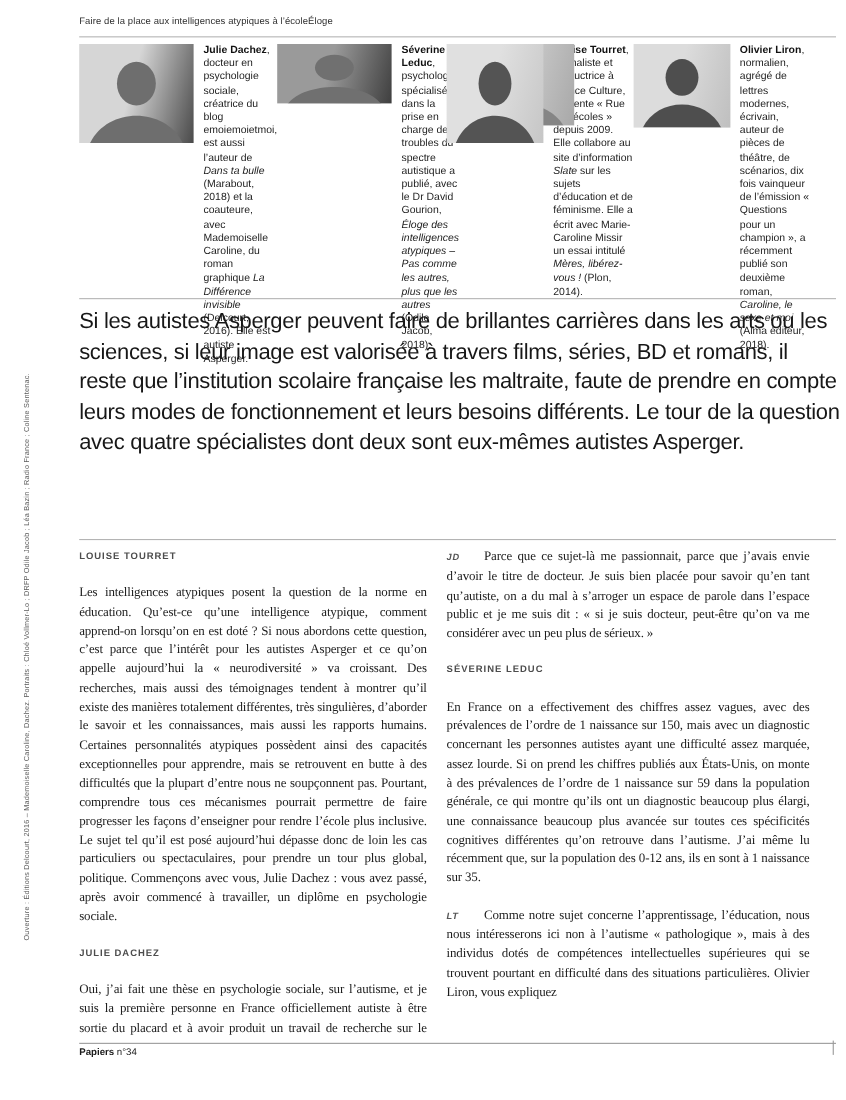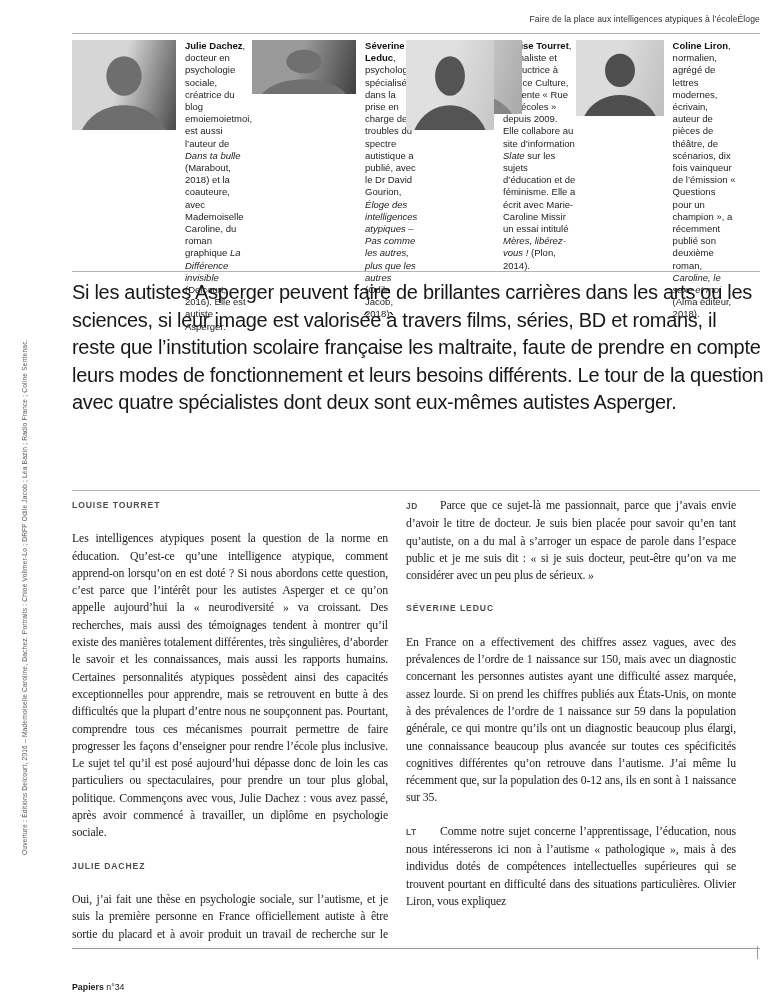--- a/index.html
+++ b/index.html
@@ -2,21 +2,21 @@
 <html lang="fr"><head>
 <meta charset="utf-8">
 <style>
   html,body{margin:0;padding:0;}
   body{
     width:769px;height:1000px;position:relative;background:#ffffff;
     font-family:"Liberation Sans",sans-serif;color:#1f1f1f;overflow:hidden;
   }
   
   .header{position:absolute;top:14px;left:72px;width:688px;display:flex;
-    justify-content:flex-end;font-size:8.6px;color:#2e2e2e;letter-spacing:.1px;}
+    justify-content:flex-start;font-size:8.6px;color:#2e2e2e;letter-spacing:.1px;}
   .rule{position:absolute;left:72px;width:688px;height:1px;background:#b4b4b4;}
   .rule-top{top:33px;}
   .rule-bios{top:271px;}
   .rule-cols{top:490px;}
   .rule-bottom{top:948px;background:#9a9a9a;}
   .tick{position:absolute;left:757px;top:946px;width:1px;height:13px;background:#9a9a9a;}
   
   .bios{position:absolute;top:40px;left:72px;width:664px;height:232px;
     display:flex;justify-content:space-between;}
   .bio-col{display:flex;flex-direction:row;}
@@ -37,23 +37,23 @@
   .col{font-family:"Liberation Serif",serif;font-size:11.8px;line-height:17.3px;
     letter-spacing:-.15px;color:#1c1c1c;text-align:justify;}
   .col-left{width:316px;}
   .col-right{width:330px;}
   .block{margin:0;}
   .block + .block{margin-top:16px;}
   .speaker{font-family:"Liberation Sans",sans-serif;font-size:8.6px;font-weight:bold;
     letter-spacing:.9px;color:#4d4d4d;text-align:left;}
   .speaker + .block{margin-top:16px;}
   .tag{display:inline-block;width:34px;font-family:"Liberation Sans",sans-serif;
-    font-size:8.4px;font-weight:bold;letter-spacing:.6px;color:#555;}
+    font-size:8.4px;font-weight:bold;letter-spacing:.6px;color:#555;font-style:italic;}
   
-  .footer{position:absolute;top:982px;left:72px;font-size:8.8px;color:#1c1c1c;}
+  .footer{position:absolute;top:951px;left:72px;font-size:8.8px;color:#1c1c1c;}
   .footer .brand{font-weight:bold;}
   
   .credit{position:absolute;left:21px;top:240px;height:615px;
     writing-mode:vertical-rl;transform:rotate(180deg);
     font-size:6.6px;letter-spacing:.2px;color:#5a5a5a;white-space:nowrap;}
 </style>
 </head>
 <body>
 
 <div class="header">
@@ -101,21 +101,21 @@
         </div>
         <div class="bio-text"><b>Louise Tourret</b>, journaliste et productrice à France Culture, présente « Rue des écoles » depuis 2009. Elle collabore au site d’information <i>Slate</i> sur les sujets d’éducation et de féminisme. Elle a écrit avec Marie-Caroline Missir un essai intitulé <i>Mères, libérez-vous !</i> (Plon, 2014).</div>
       </div>
       <div class="bio-row">
         <div class="photo" style="width: 88px; height: 76px; background: linear-gradient(105deg, rgb(220, 220, 220) 45%, rgb(191, 191, 191));">
           <svg viewBox="0 0 100 100" preserveAspectRatio="none">
             <ellipse cx="50" cy="40" rx="17" ry="22" fill="#4e4e4e"></ellipse>
             <path d="M8 104 C 22 62, 78 62, 92 104 Z" fill="#4e4e4e"></path>
           </svg>
         </div>
-        <div class="bio-text"><b>Coline Liron</b>, normalien, agrégé de lettres modernes, écrivain, auteur de pièces de théâtre, de scénarios, dix fois vainqueur de l’émission « Questions pour un champion », a récemment publié son deuxième roman, <i>Caroline, le sexe et moi</i> (Alma éditeur, 2018).</div>
+        <div class="bio-text"><b>Olivier Liron</b>, normalien, agrégé de lettres modernes, écrivain, auteur de pièces de théâtre, de scénarios, dix fois vainqueur de l’émission « Questions pour un champion », a récemment publié son deuxième roman, <i>Caroline, le sexe et moi</i> (Alma éditeur, 2018).</div>
       </div>
     </div>
 </div>
 <div class="rule rule-bios"></div>
 
 <div class="standfirst">Si les autistes Asperger peuvent faire de brillantes carrières dans les arts ou les sciences, si leur image est valorisée à travers films, séries, BD et romans, il reste que l’institution scolaire française les maltraite, faute de prendre en compte leurs modes de fonctionnement et leurs besoins différents. Le tour de la question avec quatre spécialistes dont deux sont eux-mêmes autistes Asperger.</div>
 <div class="rule rule-cols"></div>
 
 <div class="columns">
   <div class="col col-left">

